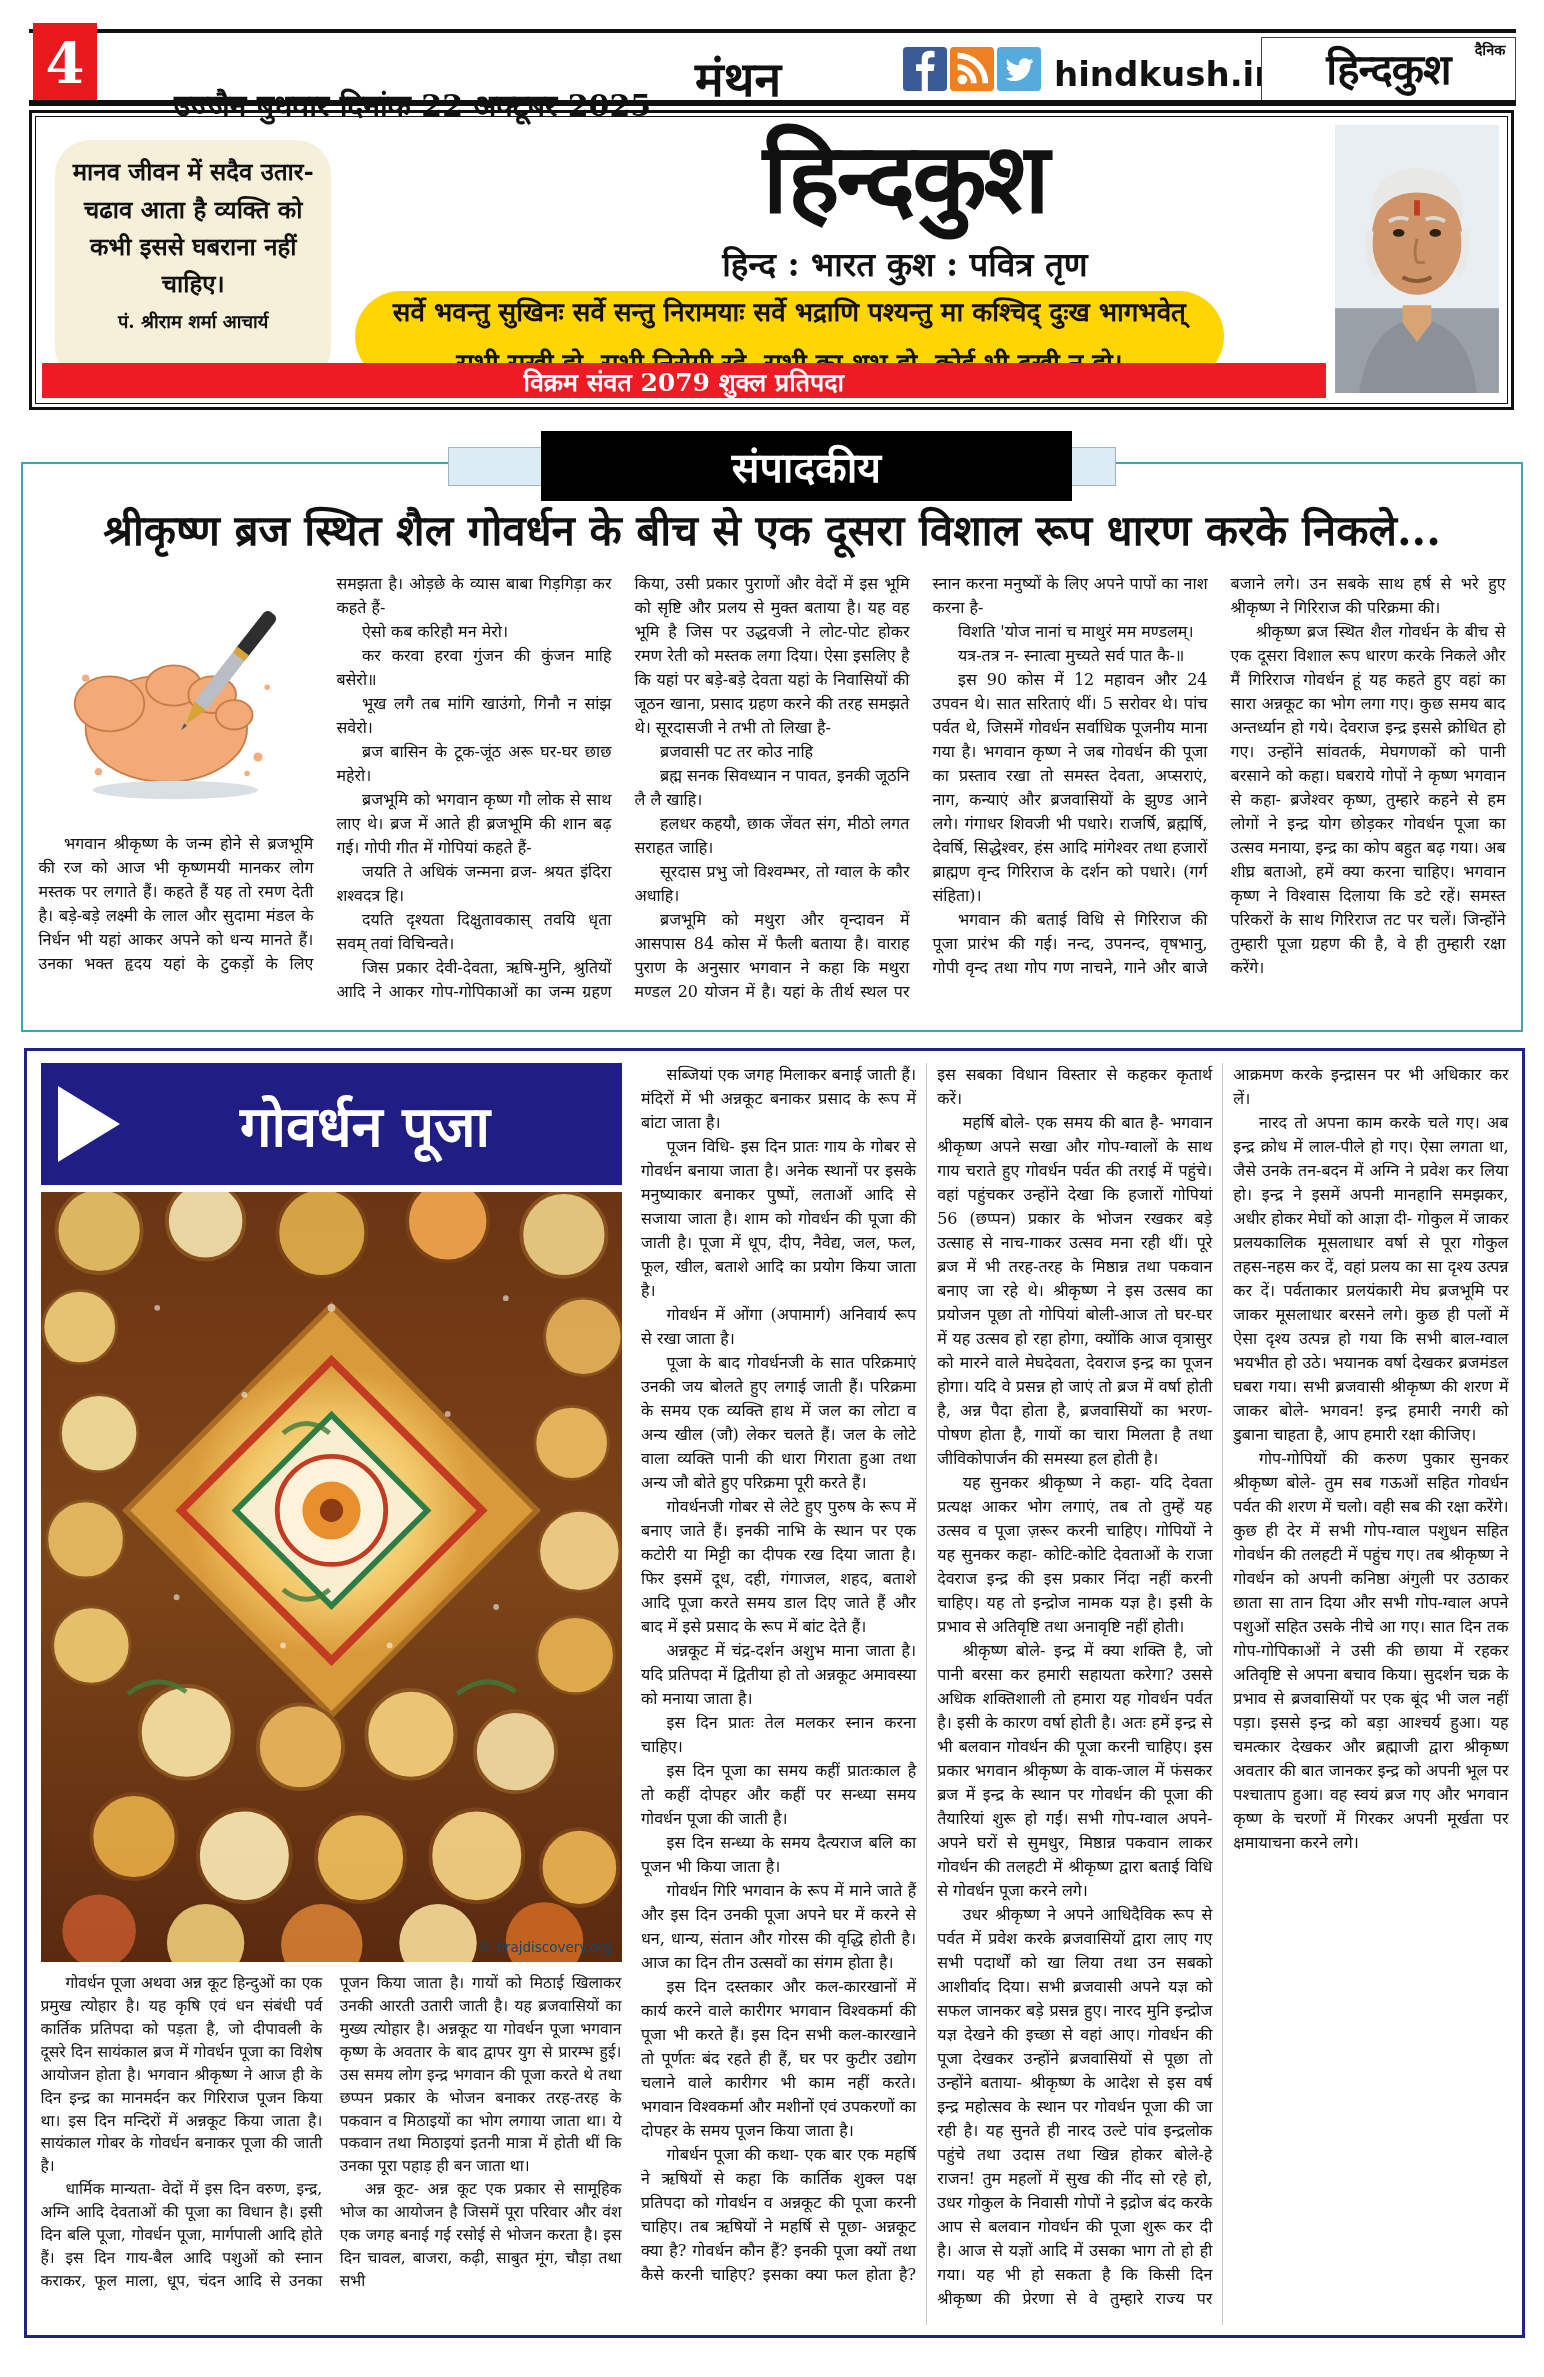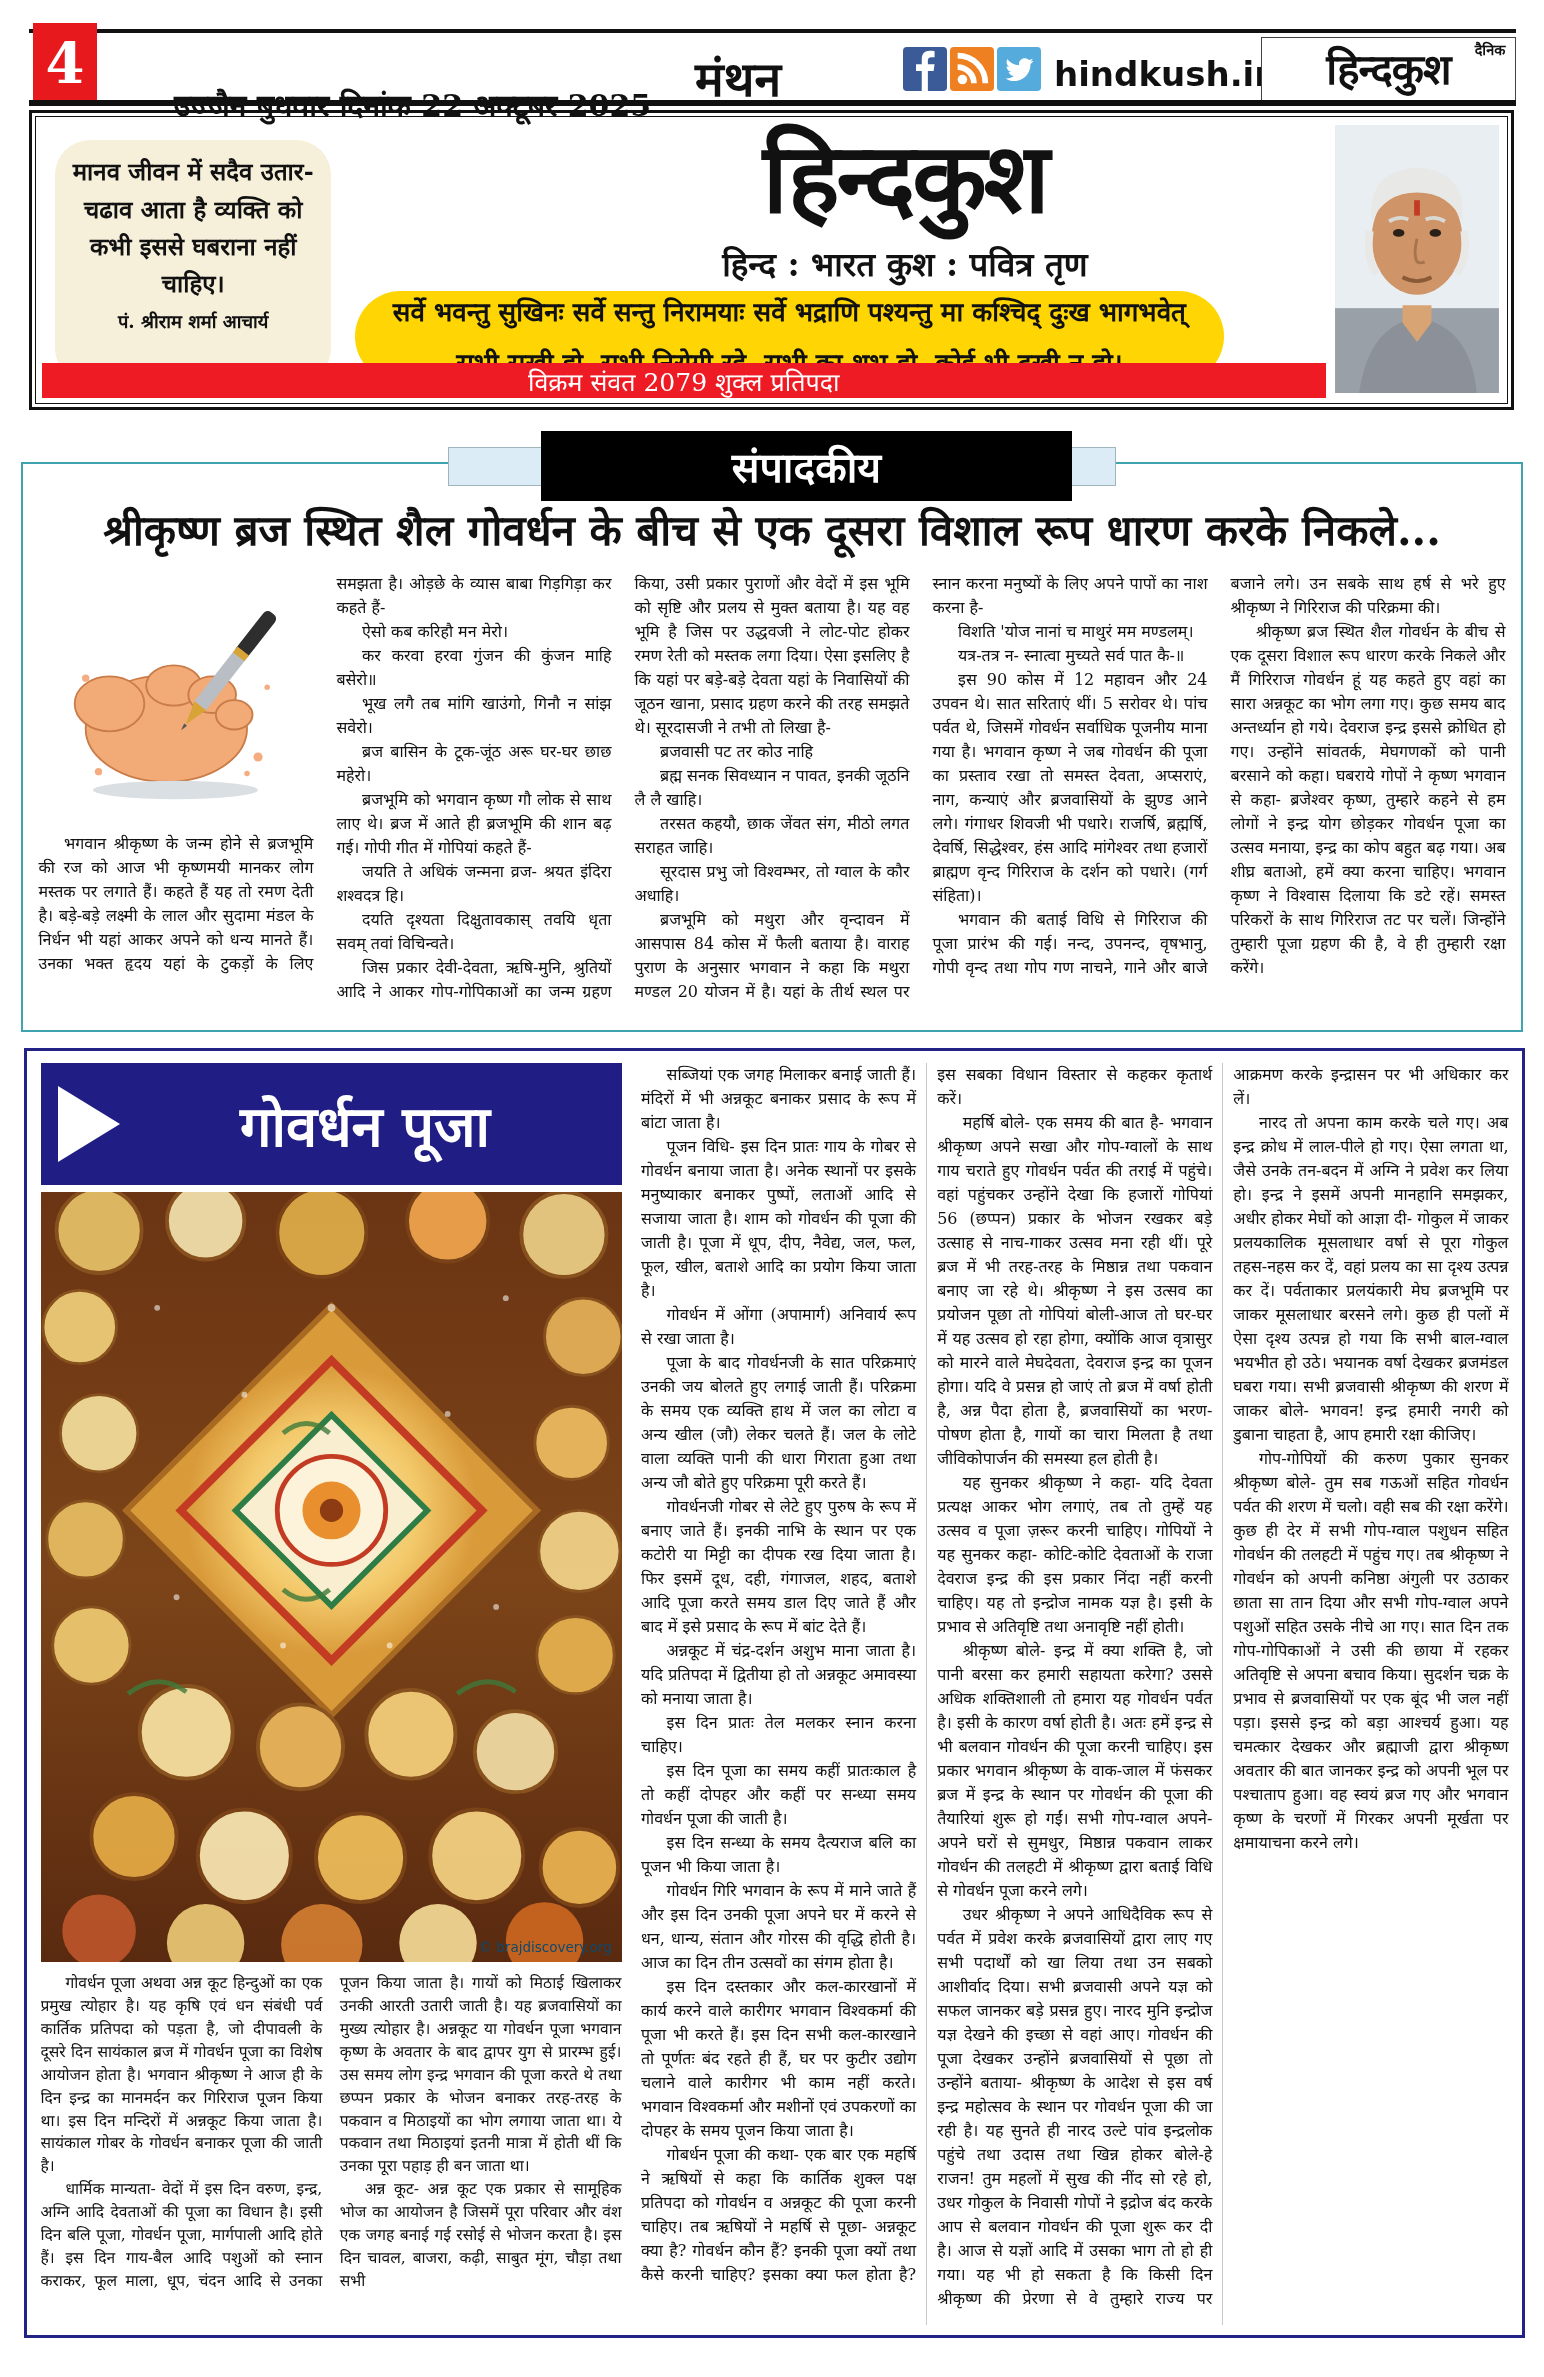--- a/index.html
+++ b/index.html
@@ -28,21 +28,21 @@
   .quote{font-size:24px;font-weight:bold;line-height:1.55;}
   .quote-author{font-size:18.3px;font-weight:bold;margin-top:5.8px;}
   .mlogo{position:absolute;left:502px;top:11.6px;width:734px;text-align:center;font-size:97px;font-weight:900;
          letter-spacing:-2.9px;line-height:1.05;}
   .mmeaning{position:absolute;left:502px;top:124px;width:734px;text-align:center;font-size:33px;font-weight:bold;}
   .shloka{position:absolute;left:319px;top:174px;width:869px;height:91px;background:#ffd503;border-radius:46px;
           display:flex;flex-direction:column;align-items:center;justify-content:center;text-align:center;}
   .shloka .l1{font-size:26px;font-weight:bold;}
   .shloka .l2{font-size:26px;font-weight:bold;margin-top:15px;}
   .samvat{position:absolute;left:5.8px;bottom:4.8px;width:1284px;height:35px;background:#ee1b24;color:#fff;
-          display:flex;align-items:center;justify-content:center;font-size:25px;font-weight:normal;}
+          display:flex;align-items:center;justify-content:center;font-size:25px;font-weight:bold;}
   .portrait{position:absolute;right:7.7px;top:7.7px;width:164px;height:268px;background:#e9eef3;}
   
   .editorial{position:absolute;left:21px;top:462px;width:1498px;height:566px;border:2.9px solid #3fa3b0;background:#fff;}
   .ed-tab{position:absolute;left:425px;top:-17.4px;width:666px;height:37px;background:#dcecf6;border:1px solid #9fb4bf;}
   .ed-label{position:absolute;left:518px;top:-33px;width:531px;height:70px;background:#000;color:#fff;
             font-size:41px;font-weight:bold;display:flex;align-items:center;justify-content:center;}
   .ed-headline{margin:44px 19.3px 0 19.3px;text-align:center;font-size:42px;font-weight:bold;line-height:1.1;}
   .ed-body{position:absolute;left:15.4px;right:15.4px;top:108px;bottom:7.7px;column-count:5;column-gap:23px;
            column-fill:auto;font-size:16px;line-height:1.5;text-align:justify;overflow:hidden;}
   .hand-fig{width:100%;height:249px;margin:0 0 3.9px 0;}
@@ -163,21 +163,21 @@
         <p class="para">ऐसो कब करिहौ मन मेरो।</p>
         <p class="para">कर करवा हरवा गुंजन की कुंजन माहि बसेरो॥</p>
         <p class="para">भूख लगै तब मांगि खाउंगो, गिनौ न सांझ सवेरो।</p>
         <p class="para">ब्रज बासिन के टूक-जूंठ अरू घर-घर छाछ महेरो।</p>
         <p class="para">ब्रजभूमि को भगवान कृष्ण गौ लोक से साथ लाए थे। ब्रज में आते ही ब्रजभूमि की शान बढ़ गई। गोपी गीत में गोपियां कहते हैं-</p>
         <p class="para">जयति ते अधिकं जन्मना व्रज- श्रयत इंदिरा शश्वदत्र हि।</p>
         <p class="para">दयति दृश्यता दिक्षुतावकास् तवयि धृता सवम् तवां विचिन्वते।</p>
         <p class="para">जिस प्रकार देवी-देवता, ऋषि-मुनि, श्रुतियों आदि ने आकर गोप-गोपिकाओं का जन्म ग्रहण किया, उसी प्रकार पुराणों और वेदों में इस भूमि को सृष्टि और प्रलय से मुक्त बताया है। यह वह भूमि है जिस पर उद्धवजी ने लोट-पोट होकर रमण रेती को मस्तक लगा दिया। ऐसा इसलिए है कि यहां पर बड़े-बड़े देवता यहां के निवासियों की जूठन खाना, प्रसाद ग्रहण करने की तरह समझते थे। सूरदासजी ने तभी तो लिखा है-</p>
         <p class="para">ब्रजवासी पट तर कोउ नाहि</p>
         <p class="para">ब्रह्म सनक सिवध्यान न पावत, इनकी जूठनि लै लै खाहि।</p>
-        <p class="para">तरसत कहयौ, छाक जेंवत संग, मीठो लगत सराहत जाहि।</p>
+        <p class="para">हलधर कहयौ, छाक जेंवत संग, मीठो लगत सराहत जाहि।</p>
         <p class="para">सूरदास प्रभु जो विश्वम्भर, तो ग्वाल के कौर अधाहि।</p>
         <p class="para">ब्रजभूमि को मथुरा और वृन्दावन में आसपास 84 कोस में फैली बताया है। वाराह पुराण के अनुसार भगवान ने कहा कि मथुरा मण्डल 20 योजन में है। यहां के तीर्थ स्थल पर स्नान करना मनुष्यों के लिए अपने पापों का नाश करना है-</p>
         <p class="para">विशति 'योज नानां च माथुरं मम मण्डलम्।</p>
         <p class="para">यत्र-तत्र न- स्नात्वा मुच्यते सर्व पात कै-॥</p>
         <p class="para">इस 90 कोस में 12 महावन और 24 उपवन थे। सात सरिताएं थीं। 5 सरोवर थे। पांच पर्वत थे, जिसमें गोवर्धन सर्वाधिक पूजनीय माना गया है। भगवान कृष्ण ने जब गोवर्धन की पूजा का प्रस्ताव रखा तो समस्त देवता, अप्सराएं, नाग, कन्याएं और ब्रजवासियों के झुण्ड आने लगे। गंगाधर शिवजी भी पधारे। राजर्षि, ब्रह्मर्षि, देवर्षि, सिद्धेश्वर, हंस आदि मांगेश्वर तथा हजारों ब्राह्मण वृन्द गिरिराज के दर्शन को पधारे। (गर्ग संहिता)।</p>
         <p class="para">भगवान की बताई विधि से गिरिराज की पूजा प्रारंभ की गई। नन्द, उपनन्द, वृषभानु, गोपी वृन्द तथा गोप गण नाचने, गाने और बाजे बजाने लगे। उन सबके साथ हर्ष से भरे हुए श्रीकृष्ण ने गिरिराज की परिक्रमा की।</p>
         <p class="para">श्रीकृष्ण ब्रज स्थित शैल गोवर्धन के बीच से एक दूसरा विशाल रूप धारण करके निकले और मैं गिरिराज गोवर्धन हूं यह कहते हुए वहां का सारा अन्नकूट का भोग लगा गए। कुछ समय बाद अन्तर्ध्यान हो गये। देवराज इन्द्र इससे क्रोधित हो गए। उन्होंने सांवतर्क, मेघगणकों को पानी बरसाने को कहा। घबराये गोपों ने कृष्ण भगवान से कहा- ब्रजेश्वर कृष्ण, तुम्हारे कहने से हम लोगों ने इन्द्र योग छोड़कर गोवर्धन पूजा का उत्सव मनाया, इन्द्र का कोप बहुत बढ़ गया। अब शीघ्र बताओ, हमें क्या करना चाहिए। भगवान कृष्ण ने विश्वास दिलाया कि डटे रहें। समस्त परिकरों के साथ गिरिराज तट पर चलें। जिन्होंने तुम्हारी पूजा ग्रहण की है, वे ही तुम्हारी रक्षा करेंगे।</p>
       </div>
   </div>
 </div>

